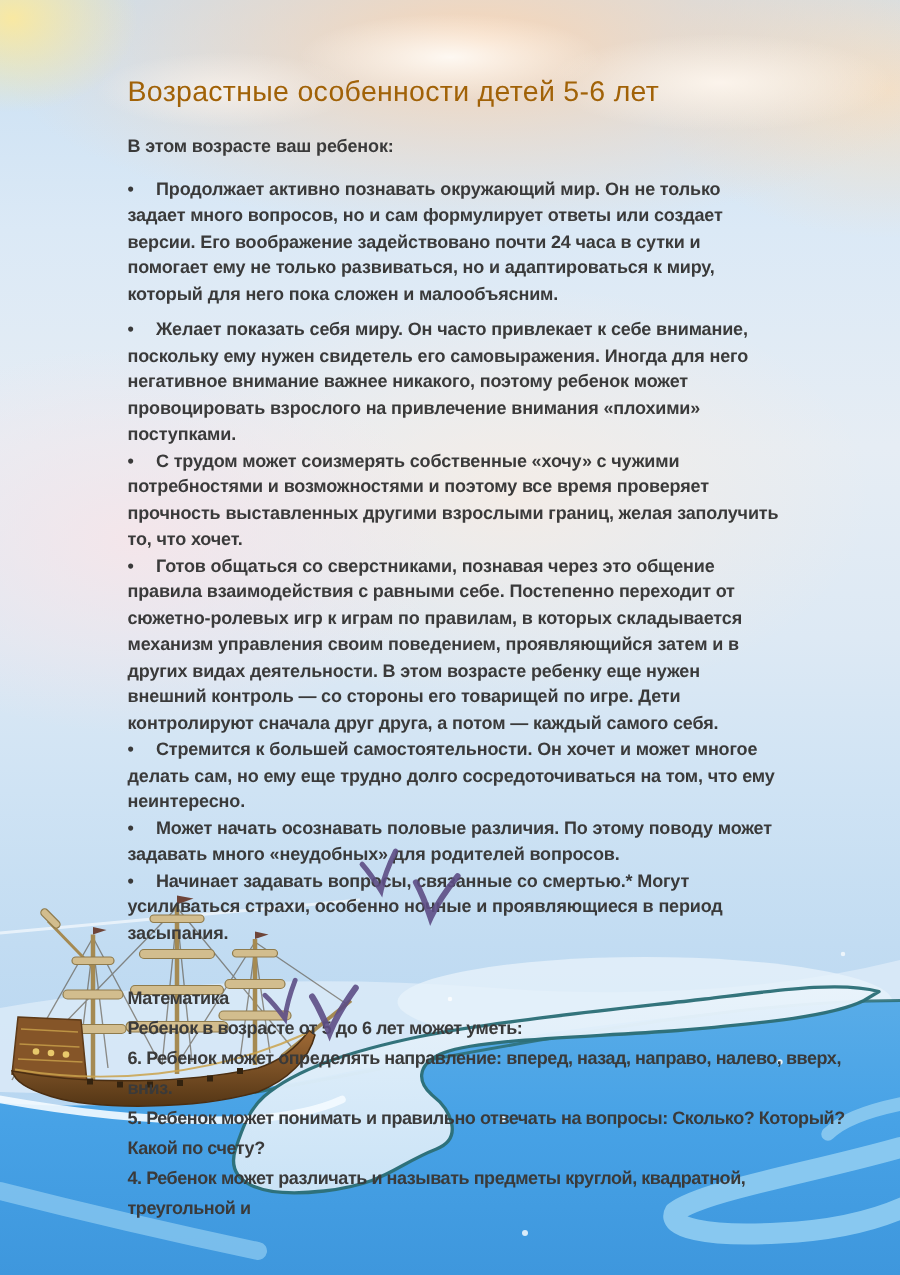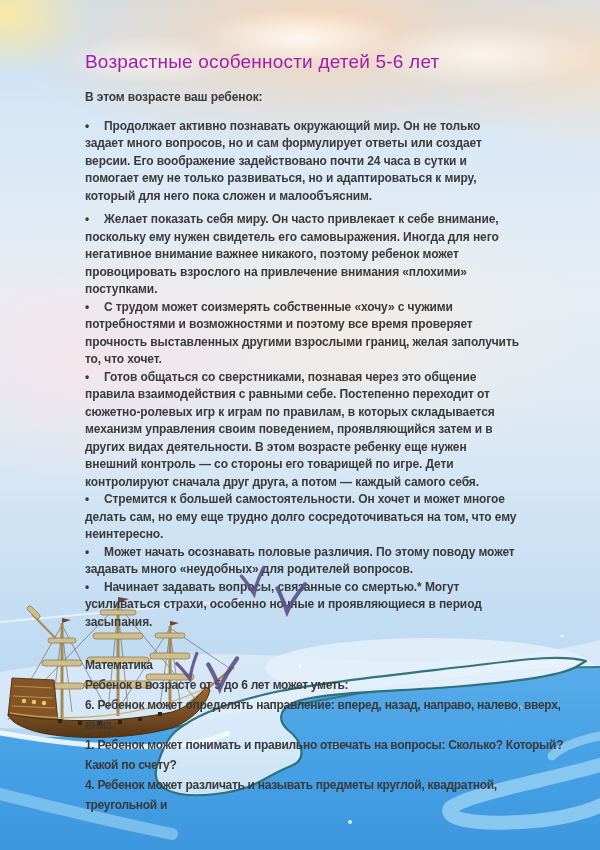--- a/index.html
+++ b/index.html
@@ -14,21 +14,21 @@
       radial-gradient(ellipse 120px 35px at 150px 60px, rgba(255,246,238,.7),  rgba(255,246,238,0) 72%),
       radial-gradient(ellipse 430px 165px at 320px 28px, rgba(249,213,180,.95), rgba(249,213,180,0) 76%),
       radial-gradient(ellipse 210px 130px at 592px 60px, rgba(250,224,192,.8),  rgba(250,224,192,0) 76%),
       radial-gradient(ellipse 270px 170px at 90px 360px, rgba(246,229,233,.9),  rgba(246,229,233,0) 76%),
       radial-gradient(ellipse 310px 180px at 340px 330px, rgba(248,236,226,.75), rgba(248,236,226,0) 78%),
       linear-gradient(180deg,#c8dff3 0%,#dbe9f6 18%,#e6edf4 35%,#dde9f4 50%,#cfe3f4 62%,#c2dcf2 74%,#b9d7f1 84%,#b5d5f0 100%);
   }
   .scene{position:absolute;left:0;bottom:0;width:600px;height:300px;z-index:1;}
   .birds{position:absolute;left:0;top:0;width:600px;height:850px;z-index:5;pointer-events:none;}
   .content{position:absolute;left:85px;width:437px;top:50px;z-index:3;color:#3a3a3a;}
-  .title{font-size:19px;line-height:24px;font-weight:400;color:#a21caf;margin:0 0 15px 0;letter-spacing:.2px;}
+  .title{font-size:19px;line-height:24px;font-weight:400;color:#a16207;margin:0 0 15px 0;letter-spacing:.2px;}
   .para{font-size:12px;line-height:17.5px;font-weight:bold;letter-spacing:-0.1px;margin:0;}
   .intro{margin-bottom:9px;}
   .lead{margin-bottom:11px;}
   .bullet{margin:0;}
   .bullet .bmark{display:inline-block;width:19px;}
   .gap-after{margin-bottom:6px;}
   .math{position:absolute;left:85px;width:482px;top:655px;z-index:3;color:#3a3a3a;
         font-size:12px;line-height:20px;font-weight:bold;letter-spacing:-0.3px;}
   .math p{margin:0;}
 </style>
@@ -141,21 +141,21 @@
   <p class="para bullet"><span class="bmark">•</span><span>Готов общаться со сверстниками, познавая через это общение правила взаимодействия с равными себе. Постепенно переходит от сюжетно-ролевых игр к играм по правилам, в которых складывается механизм управления своим поведением, проявляющийся затем и в других видах деятельности. В этом возрасте ребенку еще нужен внешний контроль — со стороны его товарищей по игре. Дети контролируют сначала друг друга, а потом — каждый самого себя.</span></p>
   <p class="para bullet"><span class="bmark">•</span><span>Стремится к большей самостоятельности. Он хочет и может многое делать сам, но ему еще трудно долго сосредоточиваться на том, что ему неинтересно.</span></p>
   <p class="para bullet"><span class="bmark">•</span><span>Может начать осознавать половые различия. По этому поводу может задавать много «неудобных» для родителей вопросов.</span></p>
   <p class="para bullet"><span class="bmark">•</span><span>Начинает задавать вопросы, связанные со смертью.* Могут усиливаться страхи, особенно ночные и проявляющиеся в период засыпания.</span></p>
 </div>
 
 <div class="math">
   <p>Математика</p>
   <p>Ребенок в возрасте от 5 до 6 лет может уметь:</p>
   <p>6. Ребенок может определять направление: вперед, назад, направо, налево, вверх, вниз.</p>
-  <p>1. Ребенок может понимать и правильно отвечать на вопросы: Сколько? Который? Какой по счету?</p>
+  <p>5. Ребенок может понимать и правильно отвечать на вопросы: Сколько? Который? Какой по счету?</p>
   <p>4. Ребенок может различать и называть предметы круглой, квадратной, треугольной и</p>
 </div>
 
 <svg class="birds" viewBox="0 0 600 850" aria-hidden="true">
   <g stroke="#5e4e86" stroke-width="4" stroke-linecap="round" fill="none" opacity="0.9">
     <path transform="translate(253,582) scale(0.85) rotate(-5)" d="M-13,-8 C-7,0 -3,8 0,14 C3,4 8,-6 14,-16"></path>
     <path transform="translate(289,598) rotate(8)" d="M-13,-8 C-7,0 -3,8 0,14 C3,4 8,-6 14,-16"></path>
     <path transform="translate(188,668) scale(0.8) rotate(-10)" d="M-13,-8 C-7,0 -3,8 0,14 C3,4 8,-6 14,-16"></path>
     <path transform="translate(221,674) scale(1.05) rotate(5)" d="M-13,-8 C-7,0 -3,8 0,14 C3,4 8,-6 14,-16"></path>
   </g>

